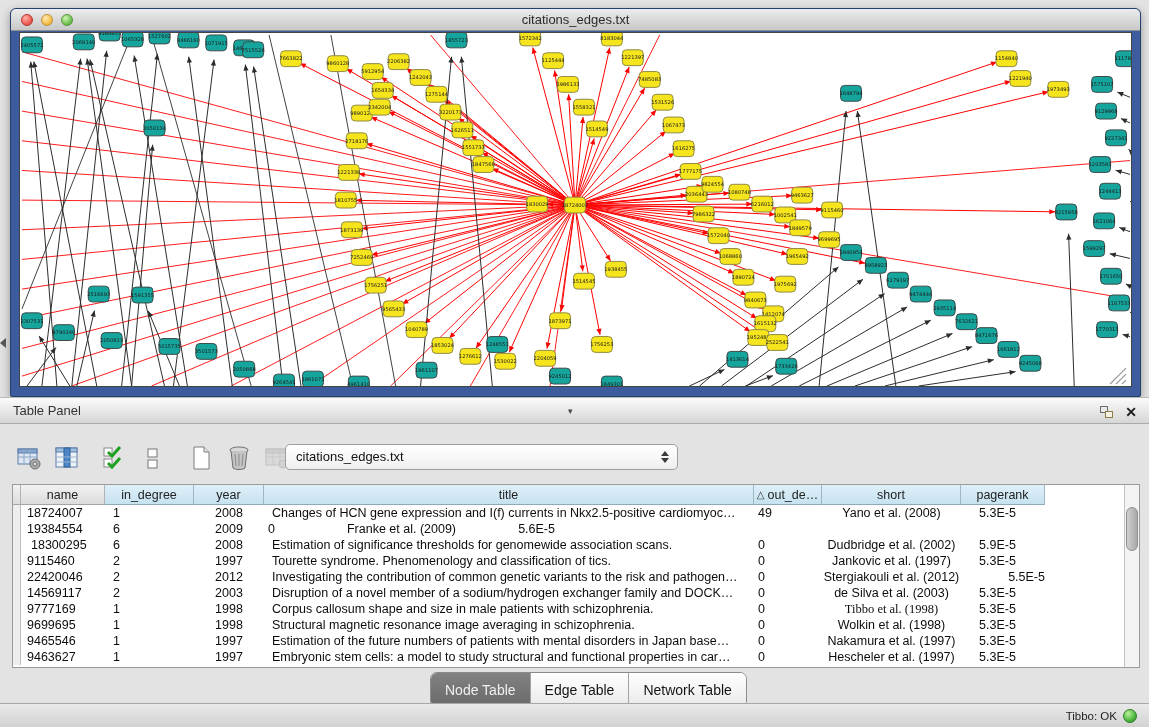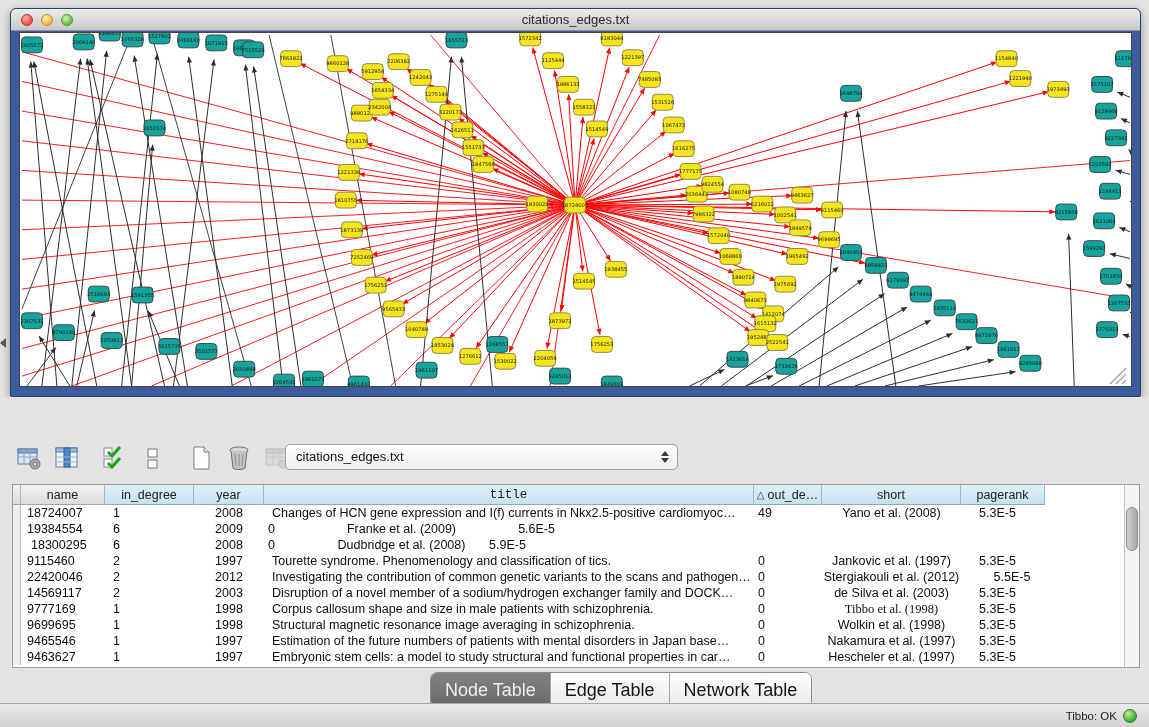--- a/index.html
+++ b/index.html
@@ -58,21 +58,21 @@
   .td { overflow:hidden; line-height:16px; }
   .strip { width:8px; background:#e3e3e3; border-right:1px solid #bdbdbd; }
   .filler { flex:1; background:#fff; }
   .thead .filler { background:#fff; border-bottom:1px solid #fff; }
   .vscroll { position:absolute; right:0; top:0; width:15px; height:182px; background:#f4f4f4; border-left:1px solid #c3c3c3; }
   .vthumb { position:absolute; left:1px; top:22px; width:12px; height:44px; border-radius:6px;
     background:linear-gradient(90deg,#cfcfcf,#a8a8a8); border:1px solid #8f8f8f; }
 
   .tabs { position:absolute; left:430px; top:275px; height:36px; display:flex;
     border:1px solid #8b8b8b; border-radius:7px; overflow:hidden; background:#fff;
-    font-size:18px; box-shadow:0 1px 1px rgba(255,255,255,.8); }
+    font-size:14px; box-shadow:0 1px 1px rgba(255,255,255,.8); }
   .tab { display:flex; align-items:center; justify-content:center; padding:0 14px; height:100%;
     color:#141414; background:linear-gradient(#ffffff,#e9e9e9); border-right:1px solid #a2a2a2; }
   .tab:last-child { border-right:none; }
   .tab.active { background:linear-gradient(#828282,#696969); color:#efefef; }
 
   
   .statusbar { position:absolute; left:0; bottom:0; width:1149px; height:24px;
     background:linear-gradient(#e9e9e9,#d2d2d2); border-top:1px solid #a8a8a8; }
   .mem { position:absolute; right:32px; top:0; height:24px; line-height:24px; font-size:11.5px; color:#1f1f1f; }
   .memdot { position:absolute; right:12px; top:5px; width:14px; height:14px; border-radius:50%;
@@ -809,20 +809,31 @@
           <line x1="1118" y1="386" x2="1128" y2="376" stroke="#9a9a9a" stroke-width="1.2"></line>
           <line x1="1124" y1="386" x2="1128" y2="382" stroke="#9a9a9a" stroke-width="1.2"></line>
         </g>
       </svg>
   </div>
 </div>
 
 <div class="edge-tab"></div>
 
 <div class="table-panel">
+  <div class="panel-header">
+    <span>Table Panel</span>
+    <span class="splitter-caret">▾</span>
+    <span class="panel-hdr-icons">
+      <span class="float-ic">
+          <span class="sq1"></span>
+          <span class="sq2"></span>
+        </span>
+      <span class="close-x">✕</span>
+    </span>
+  </div>
 
   <div class="toolbar">
     <span class="tb-icon">
       <svg width="26" height="26" viewBox="0 0 26 26">
         <rect x="2" y="4" width="19" height="15" fill="#dce7f3" stroke="#5f7da6"></rect>
         <rect x="2" y="4" width="19" height="4" fill="#84a7cf" stroke="#5f7da6"></rect>
         <path d="M8 4v15 M14 4v15 M2 12h19" stroke="#8aa6c6" fill="none"></path>
         <circle cx="19" cy="19" r="5" fill="#ababab" stroke="#6e6e6e"></circle>
         <circle cx="19" cy="19" r="2" fill="#e2e2e2" stroke="#6e6e6e"></circle>
       </svg>
@@ -885,21 +896,21 @@
         <div class="th gray strip" style="width: 8px;"></div>
         <div class="th gray" style="width: 84px;">
           <span>name</span>
         </div>
         <div class="th" style="width: 89px;">
           <span>in_degree</span>
         </div>
         <div class="th" style="width: 70px;">
           <span>year</span>
         </div>
-        <div class="th" style="width: 490px; font-family: Liberation Mono, monospace;">
+        <div class="th" style="width: 490px;">
           <span>title</span>
         </div>
         <div class="th" style="width: 68px;">
           <span class="sortg">△</span>
           <span>out_de…</span>
         </div>
         <div class="th" style="width: 139px;">
           <span>short</span>
         </div>
         <div class="th" style="width: 84px;">
@@ -927,45 +938,46 @@
           <div class="td" style="width: 68px; text-align: left; padding-left: 4px;">0</div>
           <div class="td" style="width: 139px; text-align: center; padding-left: 0px;">Franke et al. (2009)</div>
           <div class="td" style="width: 84px; text-align: right; padding-left: 18px;">5.6E-5</div>
           <div class="filler"></div>
         </div>
         <div class="trow">
           <div class="td strip" style="background: rgb(238, 238, 238);"></div>
           <div class="td" style="width: 84px; text-align: left; padding-left: 10px;">18300295</div>
           <div class="td" style="width: 89px; text-align: left; padding-left: 8px;">6</div>
           <div class="td" style="width: 70px; text-align: center; padding-left: 0px;">2008</div>
+          <div class="td" style="width: 490px; text-align: left; padding-left: 8px;">Estimation of significance thresholds for genomewide association scans.</div>
           <div class="td" style="width: 68px; text-align: left; padding-left: 4px;">0</div>
-          <div class="td" style="width: 139px; text-align: center; padding-left: 0px;">Dudbridge et al. (2008)</div>
+          <div class="td" style="width: 139px; text-align: center; padding-left: 0px;">Dudbridge et al. (2002)</div>
           <div class="td" style="width: 84px; text-align: left; padding-left: 18px;">5.9E-5</div>
           <div class="filler"></div>
         </div>
         <div class="trow">
           <div class="td strip" style="background: rgb(238, 238, 238);"></div>
           <div class="td" style="width: 84px; text-align: left; padding-left: 6px;">9115460</div>
           <div class="td" style="width: 89px; text-align: left; padding-left: 8px;">2</div>
           <div class="td" style="width: 70px; text-align: center; padding-left: 0px;">1997</div>
           <div class="td" style="width: 490px; text-align: left; padding-left: 8px;">Tourette syndrome. Phenomenology and classification of tics.</div>
           <div class="td" style="width: 68px; text-align: left; padding-left: 4px;">0</div>
           <div class="td" style="width: 139px; text-align: center; padding-left: 0px;">Jankovic et al. (1997)</div>
           <div class="td" style="width: 84px; text-align: left; padding-left: 18px;">5.3E-5</div>
           <div class="filler"></div>
         </div>
         <div class="trow">
           <div class="td strip" style="background: rgb(238, 238, 238);"></div>
           <div class="td" style="width: 84px; text-align: left; padding-left: 6px;">22420046</div>
           <div class="td" style="width: 89px; text-align: left; padding-left: 8px;">2</div>
           <div class="td" style="width: 70px; text-align: center; padding-left: 0px;">2012</div>
-          <div class="td" style="width: 490px; text-align: left; padding-left: 8px;">Investigating the contribution of common genetic variants to the scans and pathogen…</div>
+          <div class="td" style="width: 490px; text-align: left; padding-left: 8px;">Investigating the contribution of common genetic variants to the risk and pathogen…</div>
           <div class="td" style="width: 68px; text-align: left; padding-left: 4px;">0</div>
           <div class="td" style="width: 139px; text-align: center; padding-left: 0px;">Stergiakouli et al. (2012)</div>
-          <div class="td" style="width: 84px; text-align: center; padding-left: 18px;">5.5E-5</div>
+          <div class="td" style="width: 84px; text-align: right; padding-left: 18px;">5.5E-5</div>
           <div class="filler"></div>
         </div>
         <div class="trow">
           <div class="td strip" style="background: rgb(238, 238, 238);"></div>
           <div class="td" style="width: 84px; text-align: left; padding-left: 6px;">14569117</div>
           <div class="td" style="width: 89px; text-align: left; padding-left: 8px;">2</div>
           <div class="td" style="width: 70px; text-align: center; padding-left: 0px;">2003</div>
           <div class="td" style="width: 490px; text-align: left; padding-left: 8px;">Disruption of a novel member of a sodium/hydrogen exchanger family and DOCK…</div>
           <div class="td" style="width: 68px; text-align: left; padding-left: 4px;">0</div>
           <div class="td" style="width: 139px; text-align: center; padding-left: 0px;">de Silva et al. (2003)</div>

